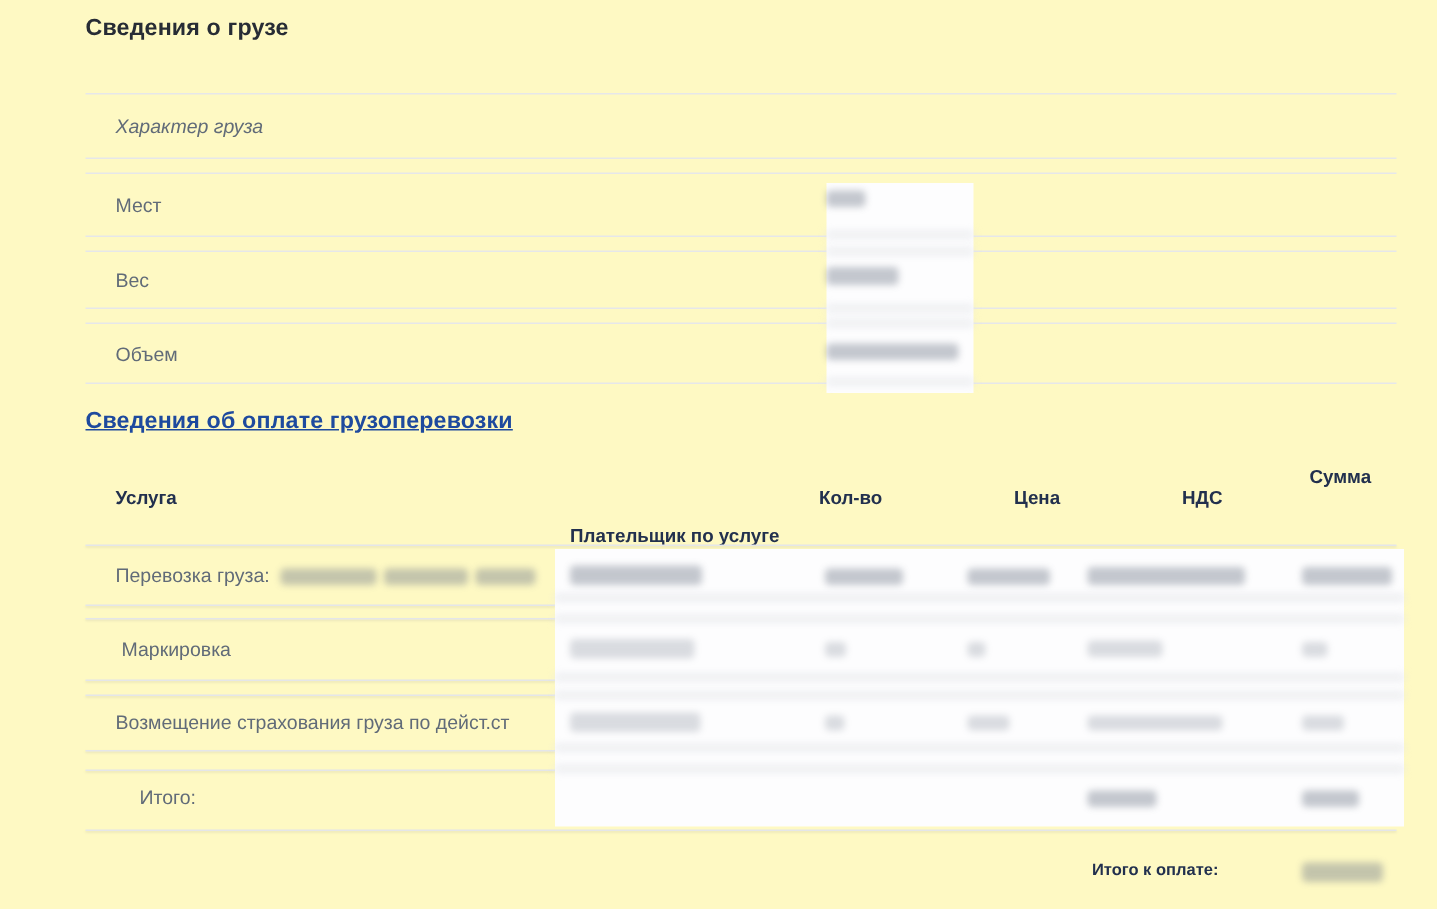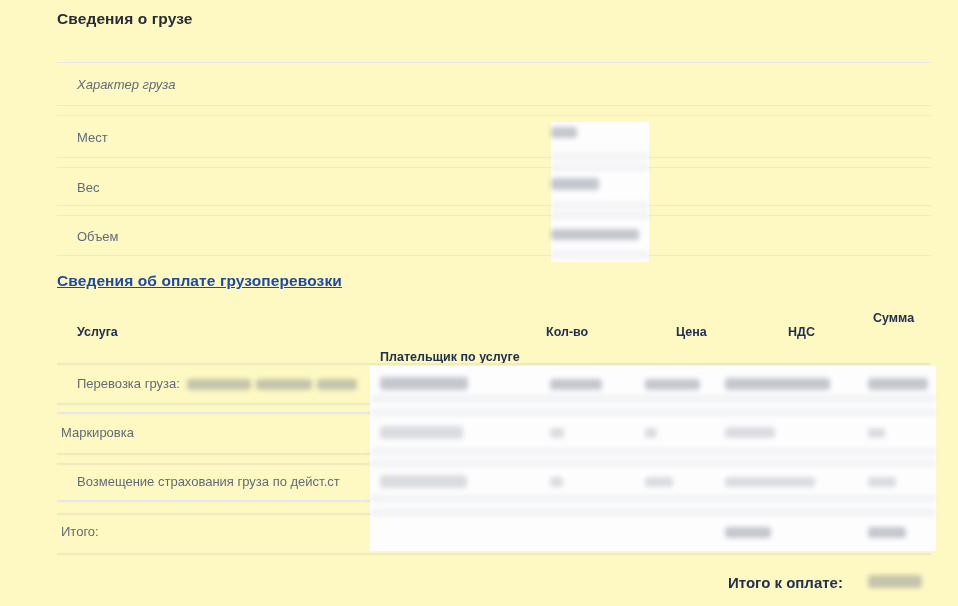--- a/index.html
+++ b/index.html
@@ -9,21 +9,21 @@
   }
   .abs{position:absolute;}
   .sec-title{font-size:15.5px;font-weight:bold;letter-spacing:.1px;}
   .t-dark{color:#272c35;}
   .t-blue{color:#1e4a9e;text-decoration:underline;}
   .row{position:absolute;left:57px;width:874px;border-top:1px solid #e6e7ea;border-bottom:1px solid #e6e7ea;box-sizing:border-box;}
   .row-label{position:absolute;left:20px;top:50%;transform:translateY(-50%);font-size:13px;color:#616b78;white-space:nowrap;}
   .hline{position:absolute;height:1px;background:#e4e6e9;box-shadow:0 1px 1.5px rgba(120,130,140,.18);}
   .col-h{position:absolute;font-size:12.5px;font-weight:bold;color:#22304e;white-space:nowrap;}
   .cell-label{position:absolute;font-size:13px;color:#616b78;white-space:nowrap;}
-  .total-label{position:absolute;font-size:15px;font-weight:bold;color:#22304e;white-space:nowrap;}
+  .total-label{position:absolute;font-size:11px;font-weight:bold;color:#22304e;white-space:nowrap;}
   .smudge{position:absolute;z-index:3;border-radius:3px;background:#747d8c;opacity:.42;filter:blur(2.5px);}
   .smudge.light{opacity:.26;}
   .band{position:absolute;z-index:2;background:#fdfdfe;}
   .smear{position:absolute;left:0;width:100%;height:3px;background:#e2e4e8;filter:blur(3px);}
 </style>
 </head>
 <body>
 
 <div class="canvas">
 
@@ -97,39 +97,39 @@
         <span class="smudge" style="left:256px;top:379px;width:56px;height:11px;"></span>
         <span class="smudge" style="left:317px;top:379px;width:40px;height:11px;"></span>
         <span class="smudge" style="left:380px;top:377px;width:88px;height:13px;"></span>
         <span class="smudge" style="left:550px;top:379px;width:52px;height:11px;"></span>
         <span class="smudge" style="left:645px;top:379px;width:55px;height:11px;"></span>
         <span class="smudge" style="left:725px;top:378px;width:105px;height:12px;"></span>
         <span class="smudge" style="left:868px;top:378px;width:60px;height:12px;"></span>
       </div>
 
       <div>
-        <span class="cell-label" style="left:61px;top:425px;">Маркировка</span>
+        <span class="cell-label" style="left:81px;top:425px;">Маркировка</span>
         <span class="smudge light" style="left:380px;top:426px;width:83px;height:13px;"></span>
         <span class="smudge light" style="left:550px;top:428px;width:14px;height:10px;"></span>
         <span class="smudge light" style="left:645px;top:428px;width:12px;height:10px;"></span>
         <span class="smudge light" style="left:725px;top:427px;width:50px;height:11px;"></span>
         <span class="smudge light" style="left:868px;top:428px;width:17px;height:10px;"></span>
       </div>
 
       <div>
         <span class="cell-label" style="left:77px;top:474px;">Возмещение страхования груза по дейст.ст</span>
         <span class="smudge light" style="left:380px;top:475px;width:87px;height:13px;"></span>
         <span class="smudge light" style="left:550px;top:477px;width:13px;height:10px;"></span>
         <span class="smudge light" style="left:645px;top:477px;width:28px;height:10px;"></span>
         <span class="smudge light" style="left:725px;top:477px;width:90px;height:10px;"></span>
         <span class="smudge light" style="left:868px;top:477px;width:28px;height:10px;"></span>
       </div>
 
       <div>
-        <span class="cell-label" style="left:61px;top:524px;">Итого:</span>
+        <span class="cell-label" style="left:93px;top:524px;">Итого:</span>
         <span class="smudge" style="left:725px;top:527px;width:46px;height:11px;"></span>
         <span class="smudge" style="left:868px;top:527px;width:38px;height:11px;"></span>
       </div>
 
       <div>
         <span class="total-label" style="left:728px;top:574px;">Итого к оплате:</span>
         <span class="smudge" style="left:868px;top:575px;width:54px;height:13px;"></span>
       </div>
     </div>
   </div>

